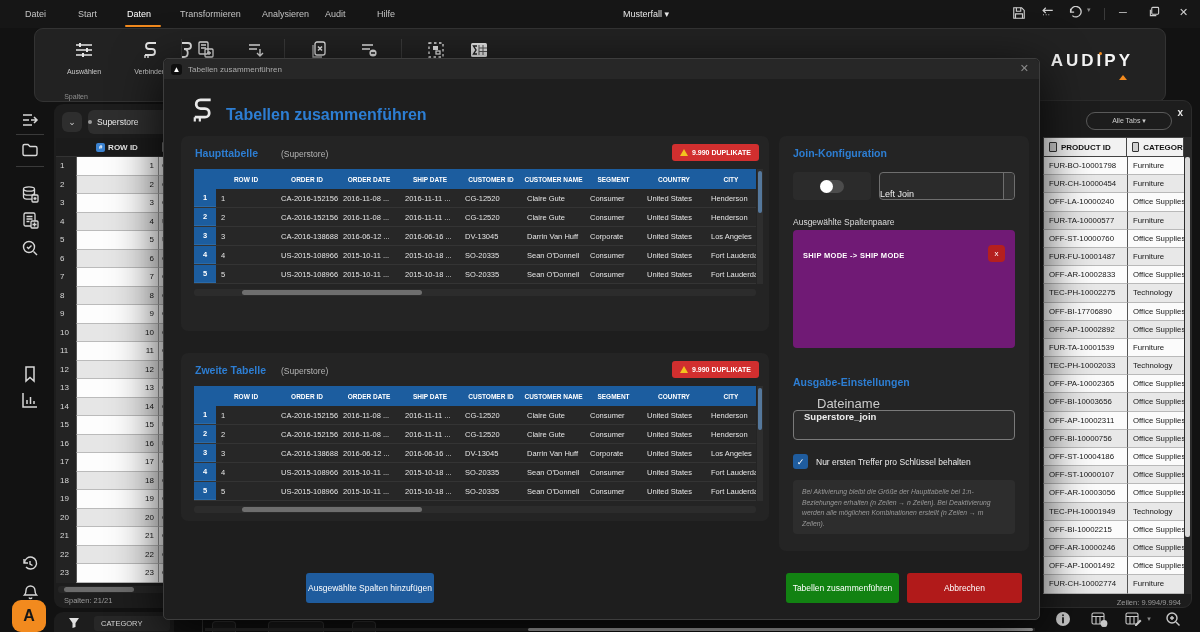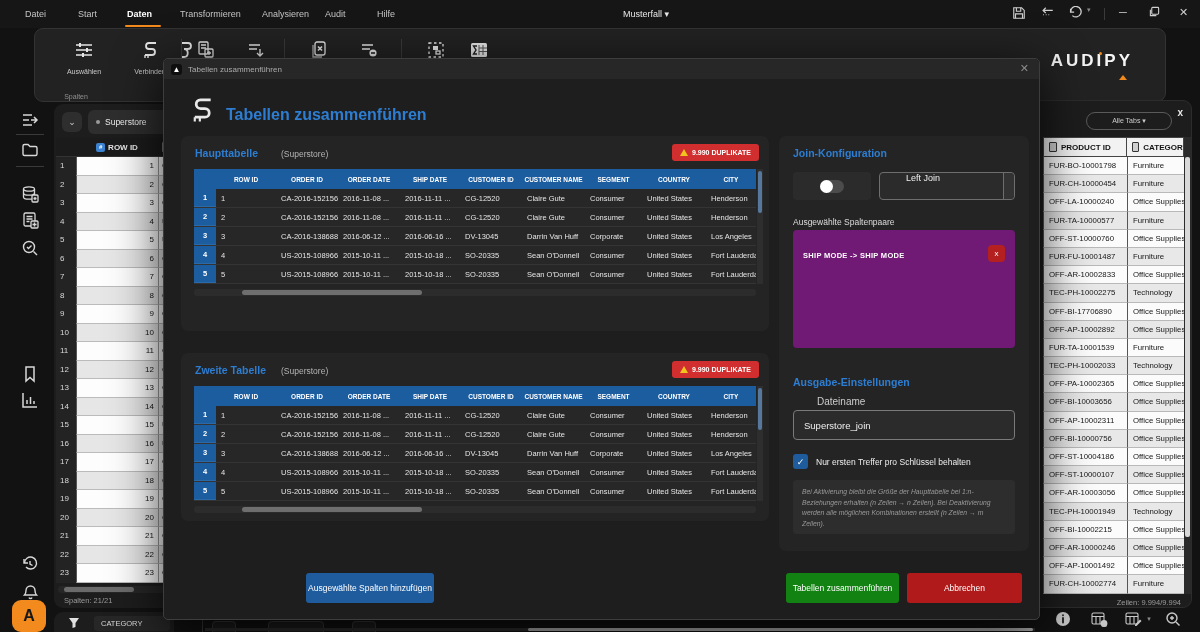--- a/index.html
+++ b/index.html
@@ -4,21 +4,21 @@
 <style>
   * { margin:0; padding:0; box-sizing:border-box; }
   html,body { width:1200px; height:632px; overflow:hidden; background:#121212;
     font-family:"Liberation Sans", sans-serif; color:#ddd; }
   svg { display:block; }
   .nowrap { white-space:nowrap; overflow:hidden; }
 
   
   #menubar { position:absolute; left:0; top:0; width:1200px; height:28px; background:#161616; }
   .menu-item { position:absolute; top:9px; font-size:9px; color:#c4c4c4; cursor:default; }
-  .menu-item.active { color:#fff; font-weight:bold; }
+  .menu-item.active { color:#fff; font-weight:normal; }
   #menu-underline { position:absolute; height:2px; background:#f28a1e; top:25px; border-radius:1px; }
   #profile { position:absolute; top:9px; left:583px; font-size:9px; color:#e8e8e8;padding-left:40px; }
   .winicons { position:absolute; top:6px; color:#cfcfcf; }
 
   
   #ribbon { position:absolute; left:34px; top:28px; width:1132px; height:74px;
     background:#222; border:1px solid #333; border-radius:9px; }
   .rgroup { position:absolute; top:8px; display:flex; flex-direction:column; align-items:center; width:64px; }
   .rgroup .ric { height:26px; display:flex; align-items:center; justify-content:center; color:#e6e6e6; }
   .rgroup .rlabel { font-size:7px; color:#c9c9c9; margin-top:5px; white-space:nowrap; }
@@ -38,21 +38,21 @@
   #app-badge { position:absolute; left:12px; top:600px; width:34px; height:32px; background:#f28a1e;
     border-radius:9px; color:#161616; font-weight:bold; font-size:16px;
     display:flex; align-items:center; justify-content:center; }
 
   
   #left-panel { position:absolute; left:54px; top:104px; width:120px; height:504px;
     background:#1d1d1d; border-radius:9px; }
   #tab-collapse { position:absolute; left:8px; top:8px; width:20px; height:20px; background:#2e2e2e;
     border-radius:6px; color:#ccc; font-size:9px; display:flex; align-items:center; justify-content:center; }
   #left-tab { position:absolute; left:34px; top:6px; width:86px; height:24px; background:#2e2e2e;
-    border-radius:6px; display:flex; align-items:center; font-size:8.5px; color:#eee; padding-left:8px; gap:5px; }
+    border-radius:6px; display:flex; align-items:center; font-size:8.5px; color:#eee; gap:5px; }
   #left-tab .dot { width:4px; height:4px; border-radius:50%; background:#9a9a9a; }
   #ltable { position:absolute; left:2px; top:34px; width:118px; }
   .lt-head { display:flex; height:19px; background:#1b1b1b; border-bottom:1px solid #333; }
   .lt-head .gut { width:20px; }
   .lt-head .c1 { width:82px; display:flex; align-items:center; justify-content:center; gap:3px;
     font-size:8px; font-weight:bold; color:#e6e6e6; }
   .lt-head .c2 { width:16px; display:flex; align-items:center; padding-left:4px; }
   .type-ic { width:9px; height:9px; background:#3b82d0; border-radius:2px; color:#fff; font-size:6px;
     display:flex; align-items:center; justify-content:center; }
   .file-ic { width:8px; height:10px; border:1px solid #777; border-radius:1px; background:#e8e8e8; }
@@ -142,35 +142,35 @@
   .mvscroll .thumb { position:absolute; left:1px; top:2px; width:4px; height:42px; background:#55789c; border-radius:2px; }
   .mhscroll { position:absolute; left:13px; width:562px; height:7px; background:#2c2c2c; border-radius:3px; }
   .mhscroll .thumb { position:absolute; left:48px; top:1px; width:180px; height:5px; background:#6e6e6e; border-radius:3px; }
 
   #sec-join { left:615px; top:77px; width:250px; height:415px; }
   #join-toggle-btn { position:absolute; left:14px; top:36px; width:78px; height:28px; background:#2b2b2b;
     border-radius:4px; display:flex; align-items:center; justify-content:center; }
   #join-toggle-btn .track { width:24px; height:13px; background:#4c4c4c; border-radius:7px; position:relative; }
   #join-toggle-btn .knob { position:absolute; left:0px; top:0px; width:13px; height:13px; background:#fff; border-radius:50%; }
   #join-type { position:absolute; left:100px; top:36px; width:136px; height:28px; background:#2b2b2b;
-    border:1px solid #6e6e6e; border-radius:4px; font-size:9px; color:#eee; display:flex; align-items:flex-start;
-    padding-left:26px; }
+    border:1px solid #6e6e6e; border-radius:4px; font-size:9px; color:#eee; display:flex; align-items:flex-end;
+    padding-left:0; }
   #join-type .grip { position:absolute; right:0; top:0; width:11px; height:100%; border-left:1px solid #6e6e6e;
     background:#333; border-radius:0 4px 4px 0; }
   #pairs-label { position:absolute; left:14px; top:81px; font-size:8.5px; color:#ddd; }
   #pairs-box { position:absolute; left:14px; top:94px; width:222px; height:118px; background:#701a75; border-radius:4px; }
   .pair-row { position:absolute; left:10px; top:12px; width:202px; height:26px; display:flex; align-items:center; }
   .pair-row .txt { font-size:7.5px; font-weight:bold; color:#fff; letter-spacing:.3px; }
   .pair-row .del { position:absolute; right:0; top:3px; width:17px; height:17px; background:#b41f1f;
     border-radius:4px; color:#fff; font-size:8px; display:flex; align-items:center; justify-content:center; }
   #out-title { position:absolute; left:14px; top:240px; font-size:10.5px; font-weight:bold; color:#2d7ed3; }
-  #filename-label { position:absolute; left:14px; top:260px; font-size:10px; color:#ccc;padding-left:24px; }
+  #filename-label { position:absolute; left:14px; top:260px; font-size:13px; color:#ccc;padding-left:24px; }
   #filename-input { position:absolute; left:14px; top:274px; width:222px; height:30px; background:#2b2b2b;
-    border:1px solid #7a7a7a; border-radius:4px; font-size:9.5px; color:#eee; display:flex; align-items:center;
-    padding-left:10px; }
+    border:1px solid #7a7a7a; border-radius:4px; font-size:9.5px; color:#eee; display:flex; 
+    padding-left:10px;font-weight:bold; }
   #keepfirst-row { position:absolute; left:14px; top:318px; display:flex; align-items:center; gap:8px; }
   #keepfirst-check { width:15px; height:15px; background:#1f5c9e; border-radius:3px; color:#fff; font-size:9px;
     display:flex; align-items:center; justify-content:center; }
   #keepfirst-label { font-size:8.5px; color:#eee; }
   #join-note { position:absolute; left:14px; top:344px; width:222px; height:54px; background:#2d2d2d;
     border-radius:4px; font-size:6.8px; font-style:italic; color:#9a9a9a; line-height:1.55; padding:7px 9px; }
 
   .mbtn { position:absolute; top:514px; height:30px; border-radius:3px; color:#fff; font-size:8.5px;
     display:flex; align-items:center; justify-content:center; text-align:center; }
   #btn-load   { left:17px;  width:117px; background:#1f5c9e; }

